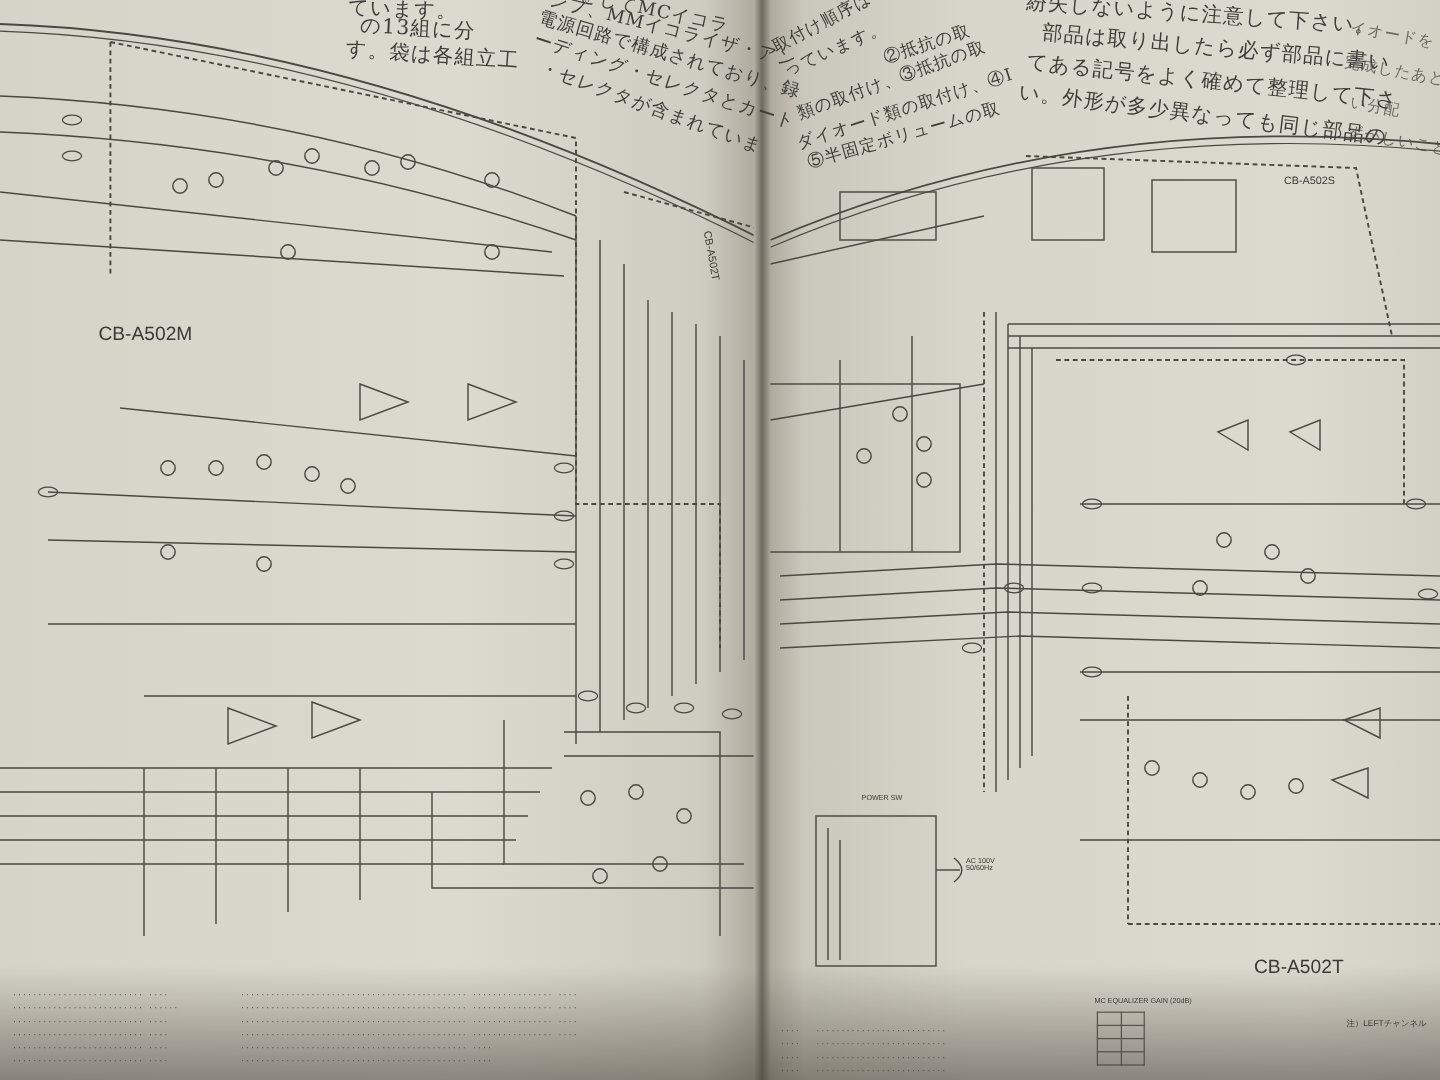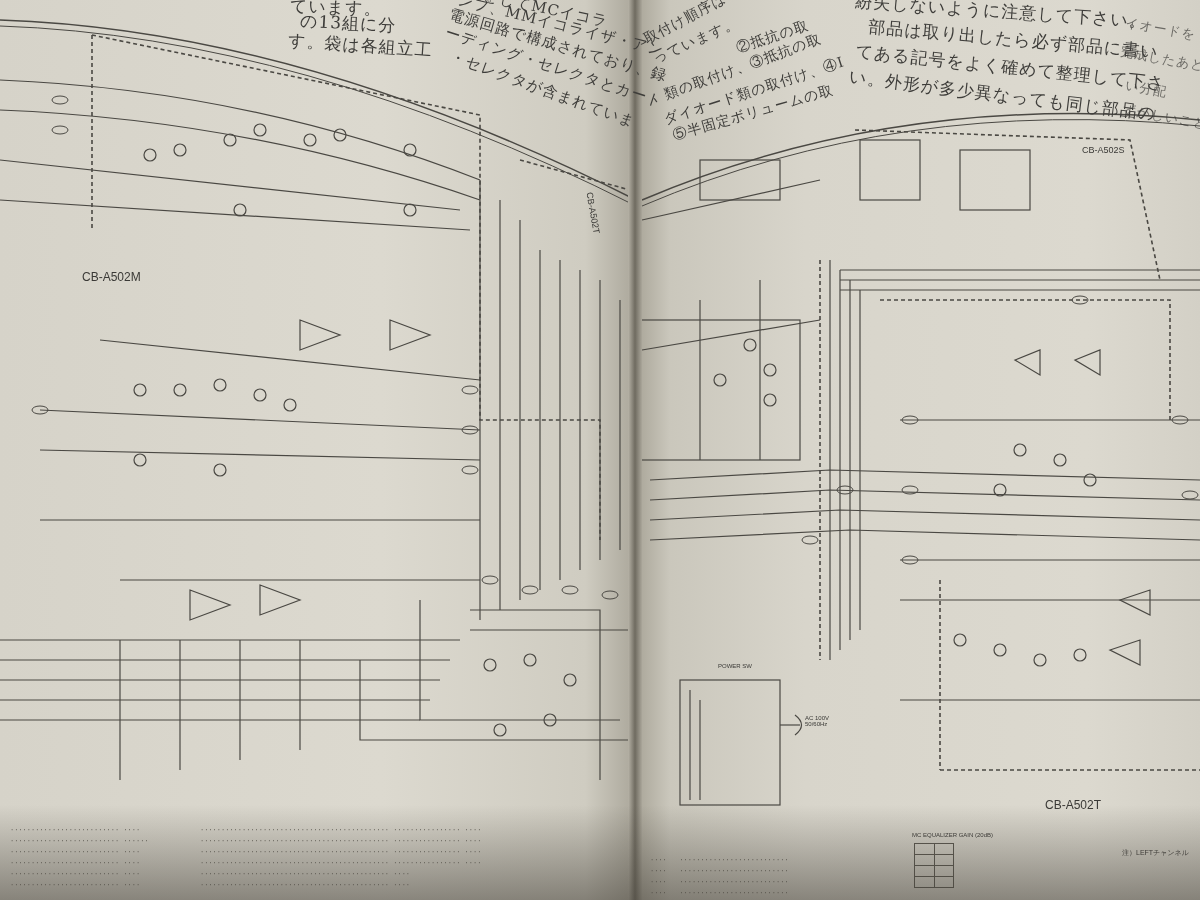--- a/index.html
+++ b/index.html
@@ -3,21 +3,21 @@
 <meta charset="utf-8">
 <style>
   html,body{margin:0;padding:0;}
   body{width:1200px;height:900px;overflow:hidden;background:#8d8a80;font-family:"DejaVu Sans",sans-serif;position:relative;}
   .page{position:absolute;top:0;height:900px;background:#d9d6cc;overflow:hidden;}
   .page.left{left:0;width:636px;background:linear-gradient(90deg,#d6d3c9 0%,#dcd9cf 60%,#cfccc1 92%,#aaa69a 100%);}
   .page.right{left:636px;width:564px;background:linear-gradient(90deg,#a9a598 0%,#cac7bc 6%,#d8d5cb 30%,#dcd9cf 80%,#d3d0c6 100%);}
   .gutter{position:absolute;left:628px;top:0;width:14px;height:900px;background:linear-gradient(90deg,#b7b3a7,#6f6b60 50%,#aaa69a);}
   .footer-shade{position:absolute;left:0;top:805px;width:1200px;height:95px;background:linear-gradient(180deg,rgba(90,86,76,0) 0%,rgba(70,66,58,.55) 100%);pointer-events:none;}
   .jp{position:absolute;font-family:"DejaVu Serif",serif;color:#3e3d3a;font-size:17px;letter-spacing:1px;white-space:nowrap;}
-  .label{position:absolute;font-family:"Liberation Sans",sans-serif;color:#3a3936;font-size:12px;letter-spacing:0;}
+  .label{position:absolute;font-family:"Liberation Sans",sans-serif;color:#3a3936;font-size:16px;letter-spacing:0;}
   svg{position:absolute;left:0;top:0;}
   .parts-list{position:absolute;font-family:"Liberation Mono",monospace;font-size:7px;color:#4a4740;line-height:11px;white-space:pre;opacity:.75;}
   table.gain{position:absolute;border-collapse:collapse;font-size:6px;color:#4a4740;font-family:"Liberation Sans",sans-serif;}
   table.gain td{border:1px solid #5a574f;padding:2px 6px;}
 </style>
 </head>
 <body>
 
 <div class="page left"></div>
 <div class="page right"></div>
@@ -202,21 +202,21 @@
 <div class="jp" style="left:855px;top:56px;transform:rotate(6deg);">てある記号をよく確めて整理して下さ</div>
 <div class="jp" style="left:848px;top:84px;transform:rotate(7deg);">い。外形が多少異なっても同じ部品の</div>
 
 <div class="jp" style="left:1125px;top:20px;transform:rotate(10deg);font-size:13px;opacity:.7;">イオードを</div>
 <div class="jp" style="left:1120px;top:50px;transform:rotate(10deg);font-size:13px;opacity:.7;">完成したあと</div>
 <div class="jp" style="left:1125px;top:80px;transform:rotate(10deg);font-size:13px;opacity:.7;">い分配</div>
 <div class="jp" style="left:1122px;top:108px;transform:rotate(10deg);font-size:13px;opacity:.7;">ずかしいこと</div>
 
 <div class="label" style="left:82px;top:270px;">CB-A502M</div>
 <div class="label" style="left:572px;top:208px;transform:rotate(80deg);font-size:9px;">CB-A502T</div>
-<div class="label" style="left:1070px;top:145px;font-size:9px;margin-left:12px;">CB-A502S</div>
+<div class="label" style="left:1070px;top:145px;font-size:9px;">CB-A502S</div>
 <div class="label" style="left:1045px;top:798px;">CB-A502T</div>
 
 <div class="label" style="left:718px;top:663px;font-size:6px;">POWER SW</div>
 <div class="label" style="left:805px;top:715px;font-size:6px;width:30px;">AC 100V 50/60Hz</div>
 
 <div class="label" style="left:912px;top:832px;font-size:6px;">MC EQUALIZER GAIN (20dB)</div>
 <table class="gain" style="left:914px;top:843px;">
   <tbody>
       <tr>
         <td>&nbsp;&nbsp;&nbsp;&nbsp;</td>

